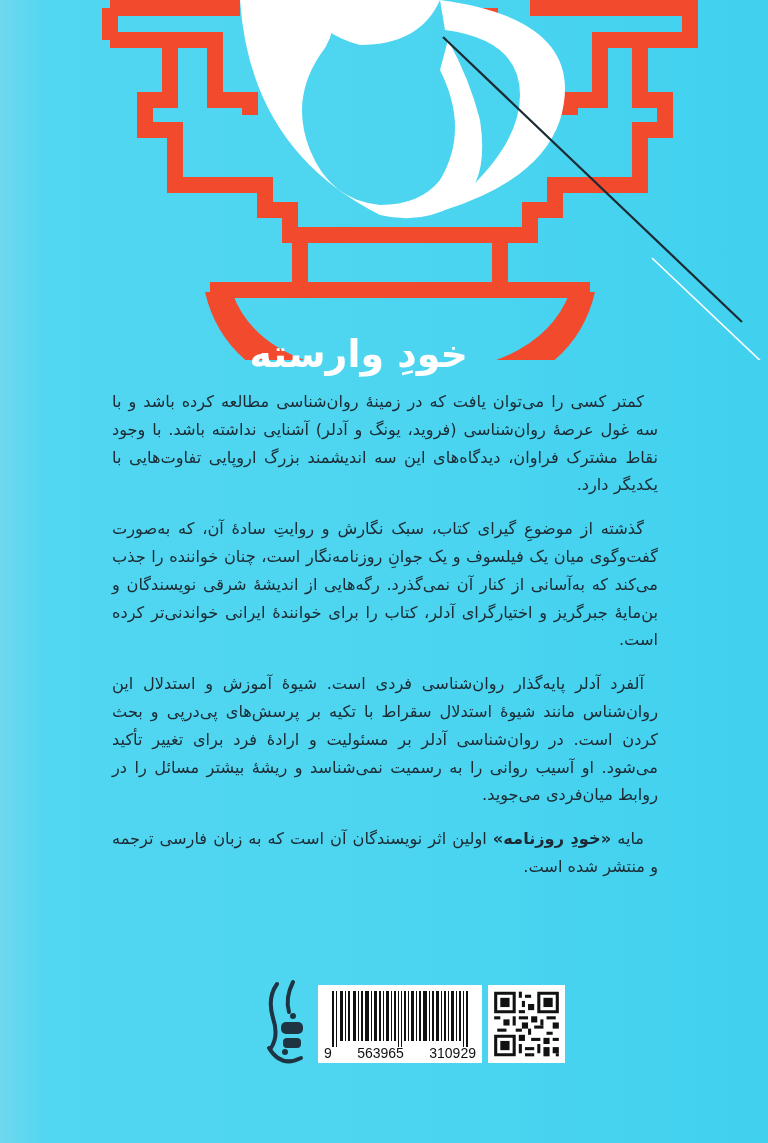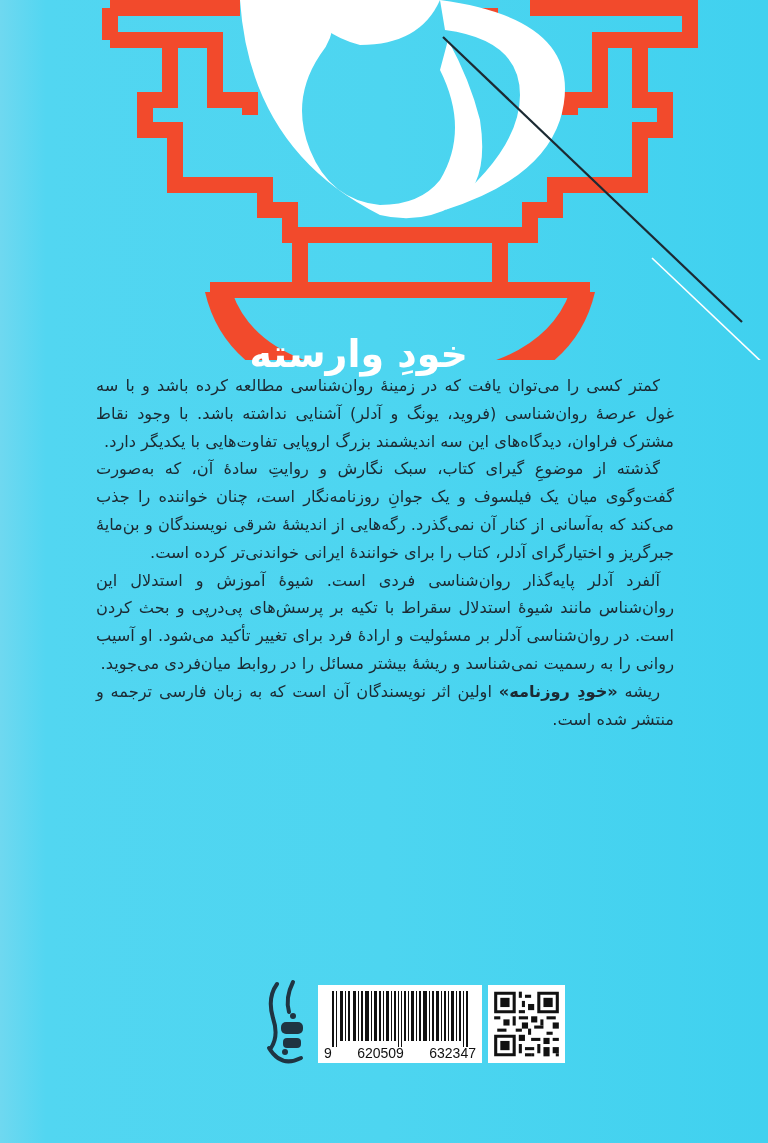--- a/index.html
+++ b/index.html
@@ -14,21 +14,21 @@
     font-family: "DejaVu Sans", sans-serif; font-weight: bold;
     font-size: 38px; color: #ffffff; direction: rtl; line-height: 1;
     letter-spacing: 0;
   }
   .body-text {
     position: absolute; left: 96px; width: 578px; top: 372px;
     direction: rtl; text-align: justify;
     font-family: "DejaVu Sans", sans-serif; font-size: 16.2px;
     line-height: 27.8px; color: #1c2a33;
   }
-  .body-text p { margin: 0; text-indent: 14px; text-align-last: right; }
+  .body-text p { margin: 16px; text-indent: 14px; text-align-last: right; }
   .body-text b { font-weight: bold; }
   .barcode {
     position: absolute; left: 318px; top: 985px; width: 164px; height: 78px;
     background: #fff;
   }
   .barcode-digits {
     position: absolute; left: 0; right: 0; bottom: 2px;
     font-family: "Liberation Sans", sans-serif; font-size: 14px; color: #111;
     display: flex; justify-content: space-between; padding: 0 6px;
   }
@@ -59,21 +59,21 @@
   <line x1="443" y1="37" x2="742" y2="322" stroke="#1c2a33" stroke-width="2.2"></line>
   <line x1="652" y1="258" x2="768" y2="368" stroke="#ffffff" stroke-width="1.6"></line>
 </svg>
 
 <div class="title">خودِ وارسته</div>
 
 <div class="body-text">
   <p>کمتر کسی را می‌توان یافت که در زمینهٔ روان‌شناسی مطالعه کرده باشد و با سه غول عرصهٔ روان‌شناسی (فروید، یونگ و آدلر) آشنایی نداشته باشد. با وجود نقاط مشترک فراوان، دیدگاه‌های این سه اندیشمند بزرگ اروپایی تفاوت‌هایی با یکدیگر دارد.</p>
   <p>گذشته از موضوعِ گیرای کتاب، سبک نگارش و روایتِ سادهٔ آن، که به‌صورت گفت‌وگوی میان یک فیلسوف و یک جوانِ روزنامه‌نگار است، چنان خواننده را جذب می‌کند که به‌آسانی از کنار آن نمی‌گذرد. رگه‌هایی از اندیشهٔ شرقی نویسندگان و بن‌مایهٔ جبرگریز و اختیارگرای آدلر، کتاب را برای خوانندهٔ ایرانی خواندنی‌تر کرده است.</p>
   <p>آلفرد آدلر پایه‌گذار روان‌شناسی فردی است. شیوهٔ آموزش و استدلال این روان‌شناس مانند شیوهٔ استدلال سقراط با تکیه بر پرسش‌های پی‌درپی و بحث کردن است. در روان‌شناسی آدلر بر مسئولیت و ارادهٔ فرد برای تغییر تأکید می‌شود. او آسیب روانی را به رسمیت نمی‌شناسد و ریشهٔ بیشتر مسائل را در روابط میان‌فردی می‌جوید.</p>
-  <p><span>ریشه </span><b>«خودِ روزنامه»</b><span> اولین اثر نویسندگان آن است که به زبان فارسی ترجمه و منتشر شده است.</span></p>
+  <p><span>مایه </span><b>«خودِ روزنامه»</b><span> اولین اثر نویسندگان آن است که به زبان فارسی ترجمه و منتشر شده است.</span></p>
 </div>
 
 <svg class="publisher-logo" viewBox="0 0 48 94" xmlns="http://www.w3.org/2000/svg">
   <title>نشر مولانا</title>
   <g fill="none" stroke="#1f3442" stroke-width="4" stroke-linecap="round">
     <path d="M14 6 Q 4 20 10 40 Q 16 58 8 70"></path>
     <path d="M30 4 Q 22 20 26 34"></path>
     <path d="M6 70 Q 18 90 38 80"></path>
   </g>
   <g fill="#1f3442">
@@ -119,22 +119,22 @@
         <rect x="130" y="6" width="1" height="50"></rect>
       <rect x="133" y="6" width="3" height="50"></rect>
         <rect x="138" y="6" width="1" height="50"></rect>
       <rect x="141" y="6" width="2" height="50"></rect>
         <rect x="145" y="6" width="1" height="56"></rect>
       <rect x="148" y="6" width="2" height="56"></rect>
     </g>
   </svg>
   <div class="barcode-digits">
     <span>9</span>
-    <span>620509</span>
-    <span>632347</span>
+    <span>563965</span>
+    <span>310929</span>
   </div>
 </div>
 
 <div class="qr">
   <svg width="77" height="78" viewBox="0 0 25 25" xmlns="http://www.w3.org/2000/svg">
     <g fill="#111">
       <path d="M2 2h7v7H2z M3 3v5h5V3z" fill-rule="evenodd"></path>
         <rect x="4" y="4" width="3" height="3"></rect>
       <path d="M16 2h7v7h-7z M17 3v5h5V3z" fill-rule="evenodd"></path>
         <rect x="18" y="4" width="3" height="3"></rect>

